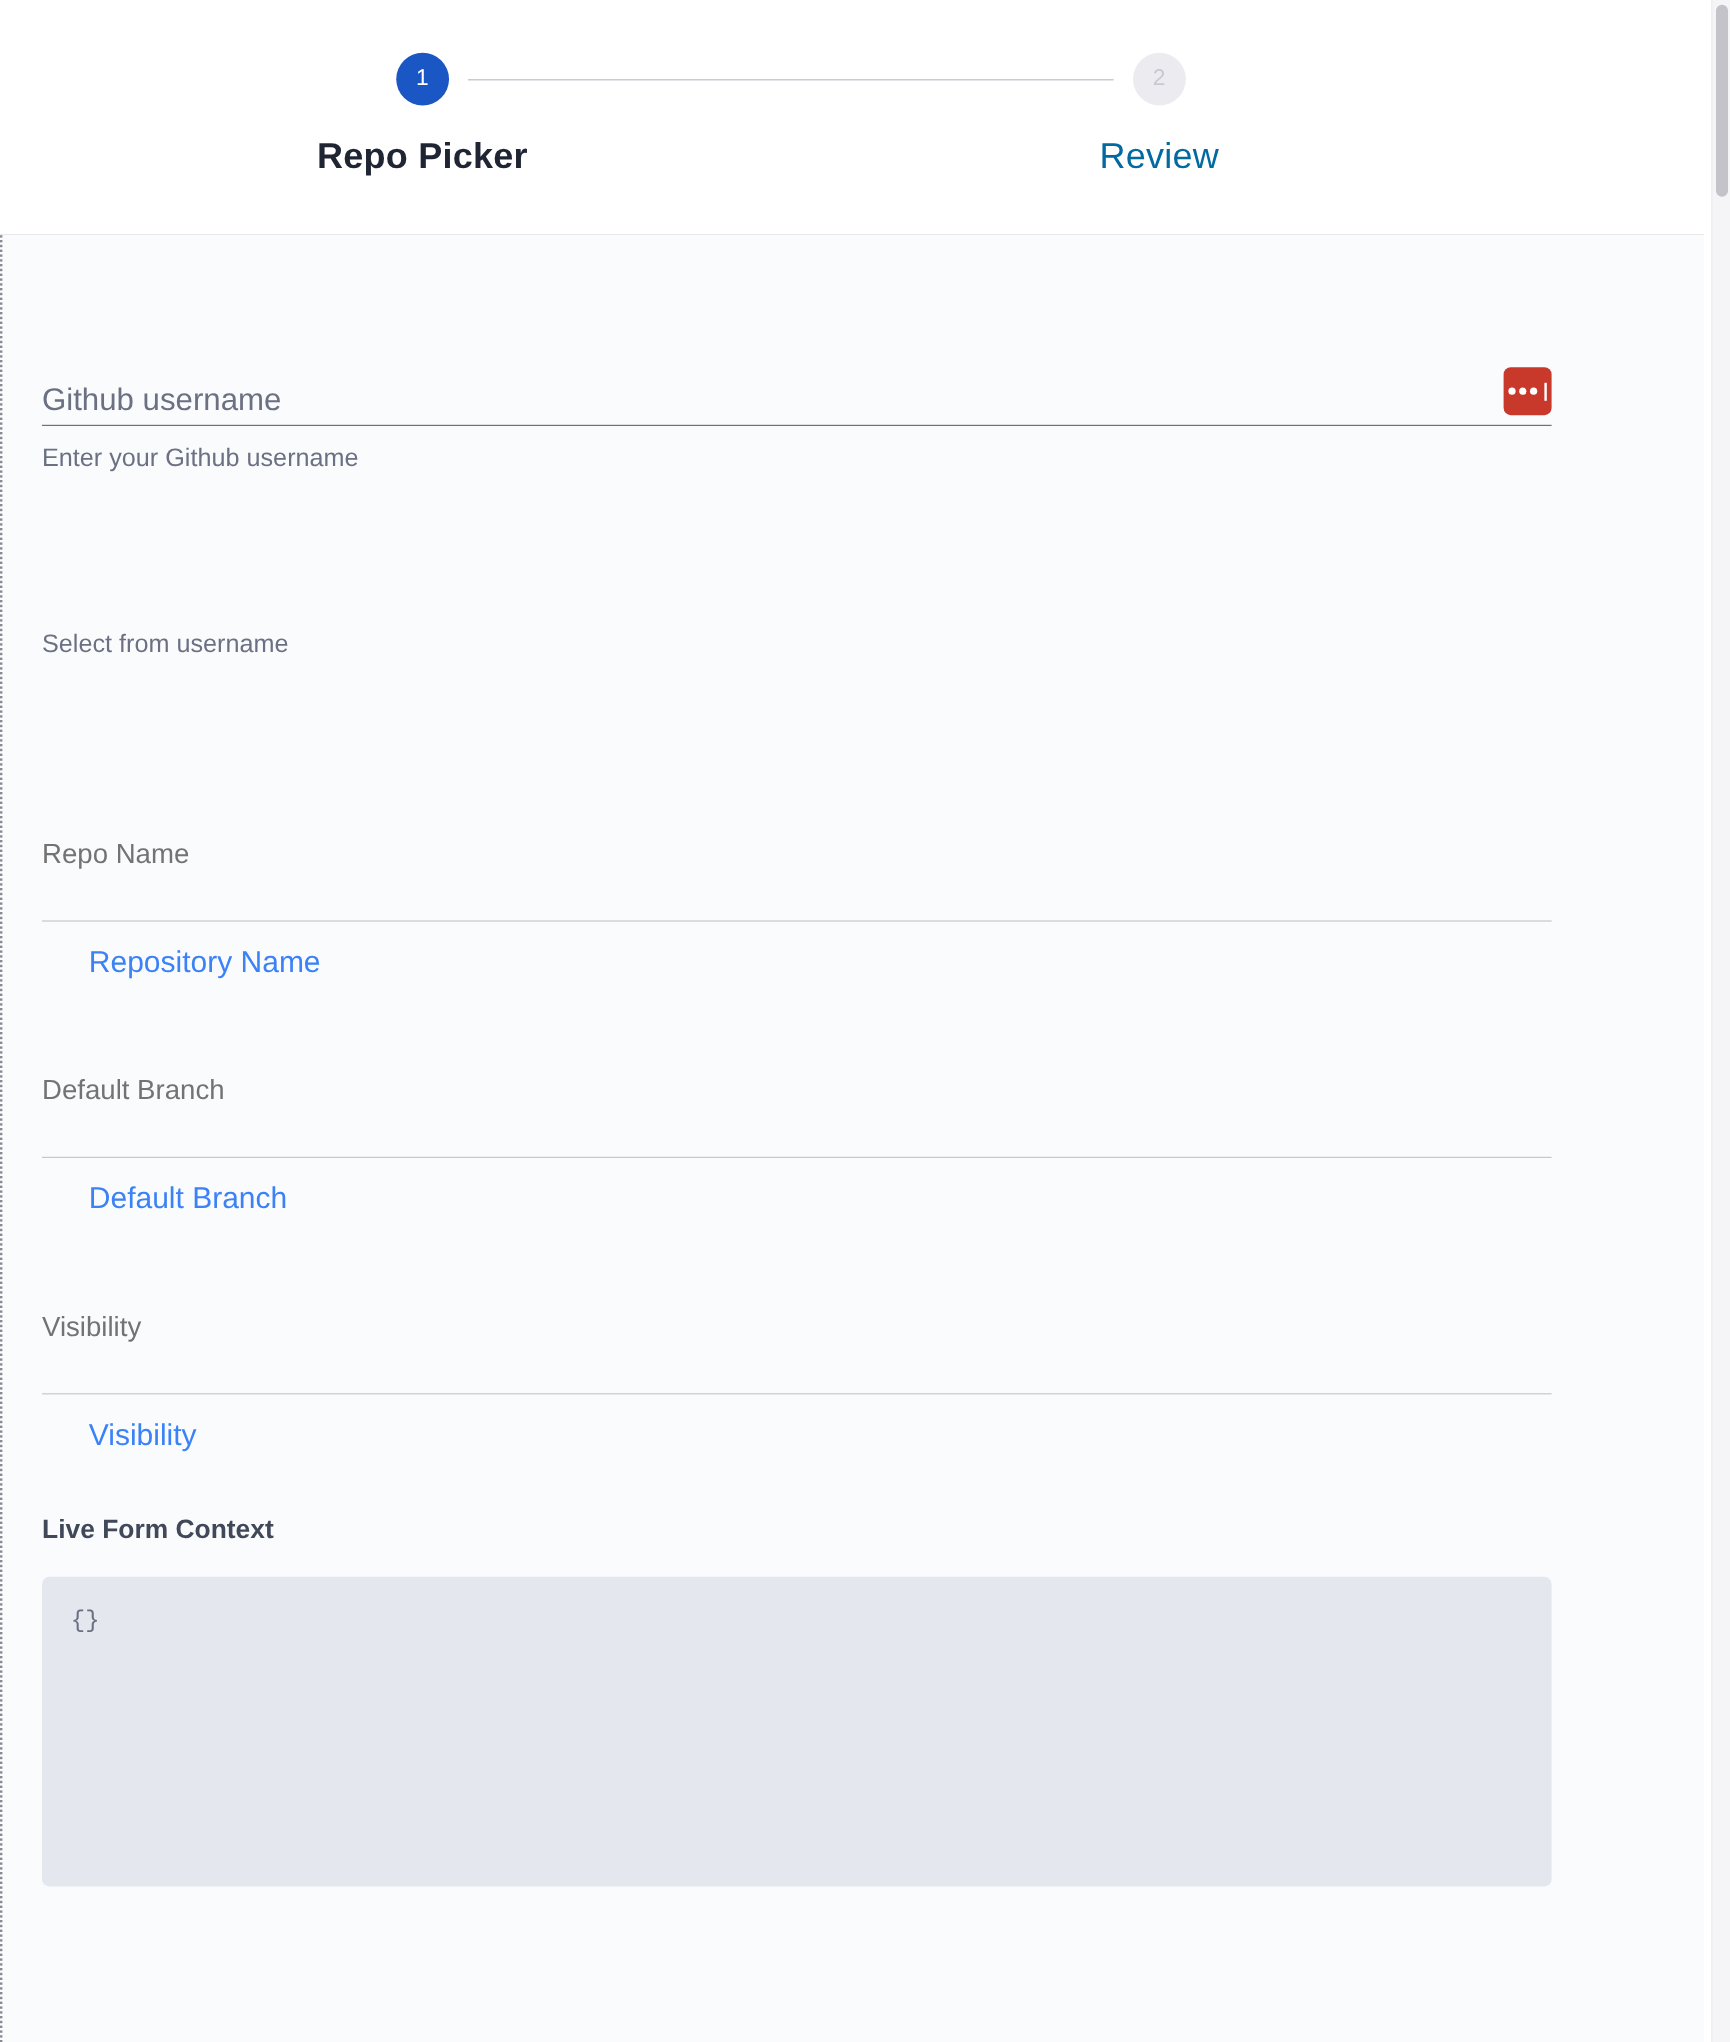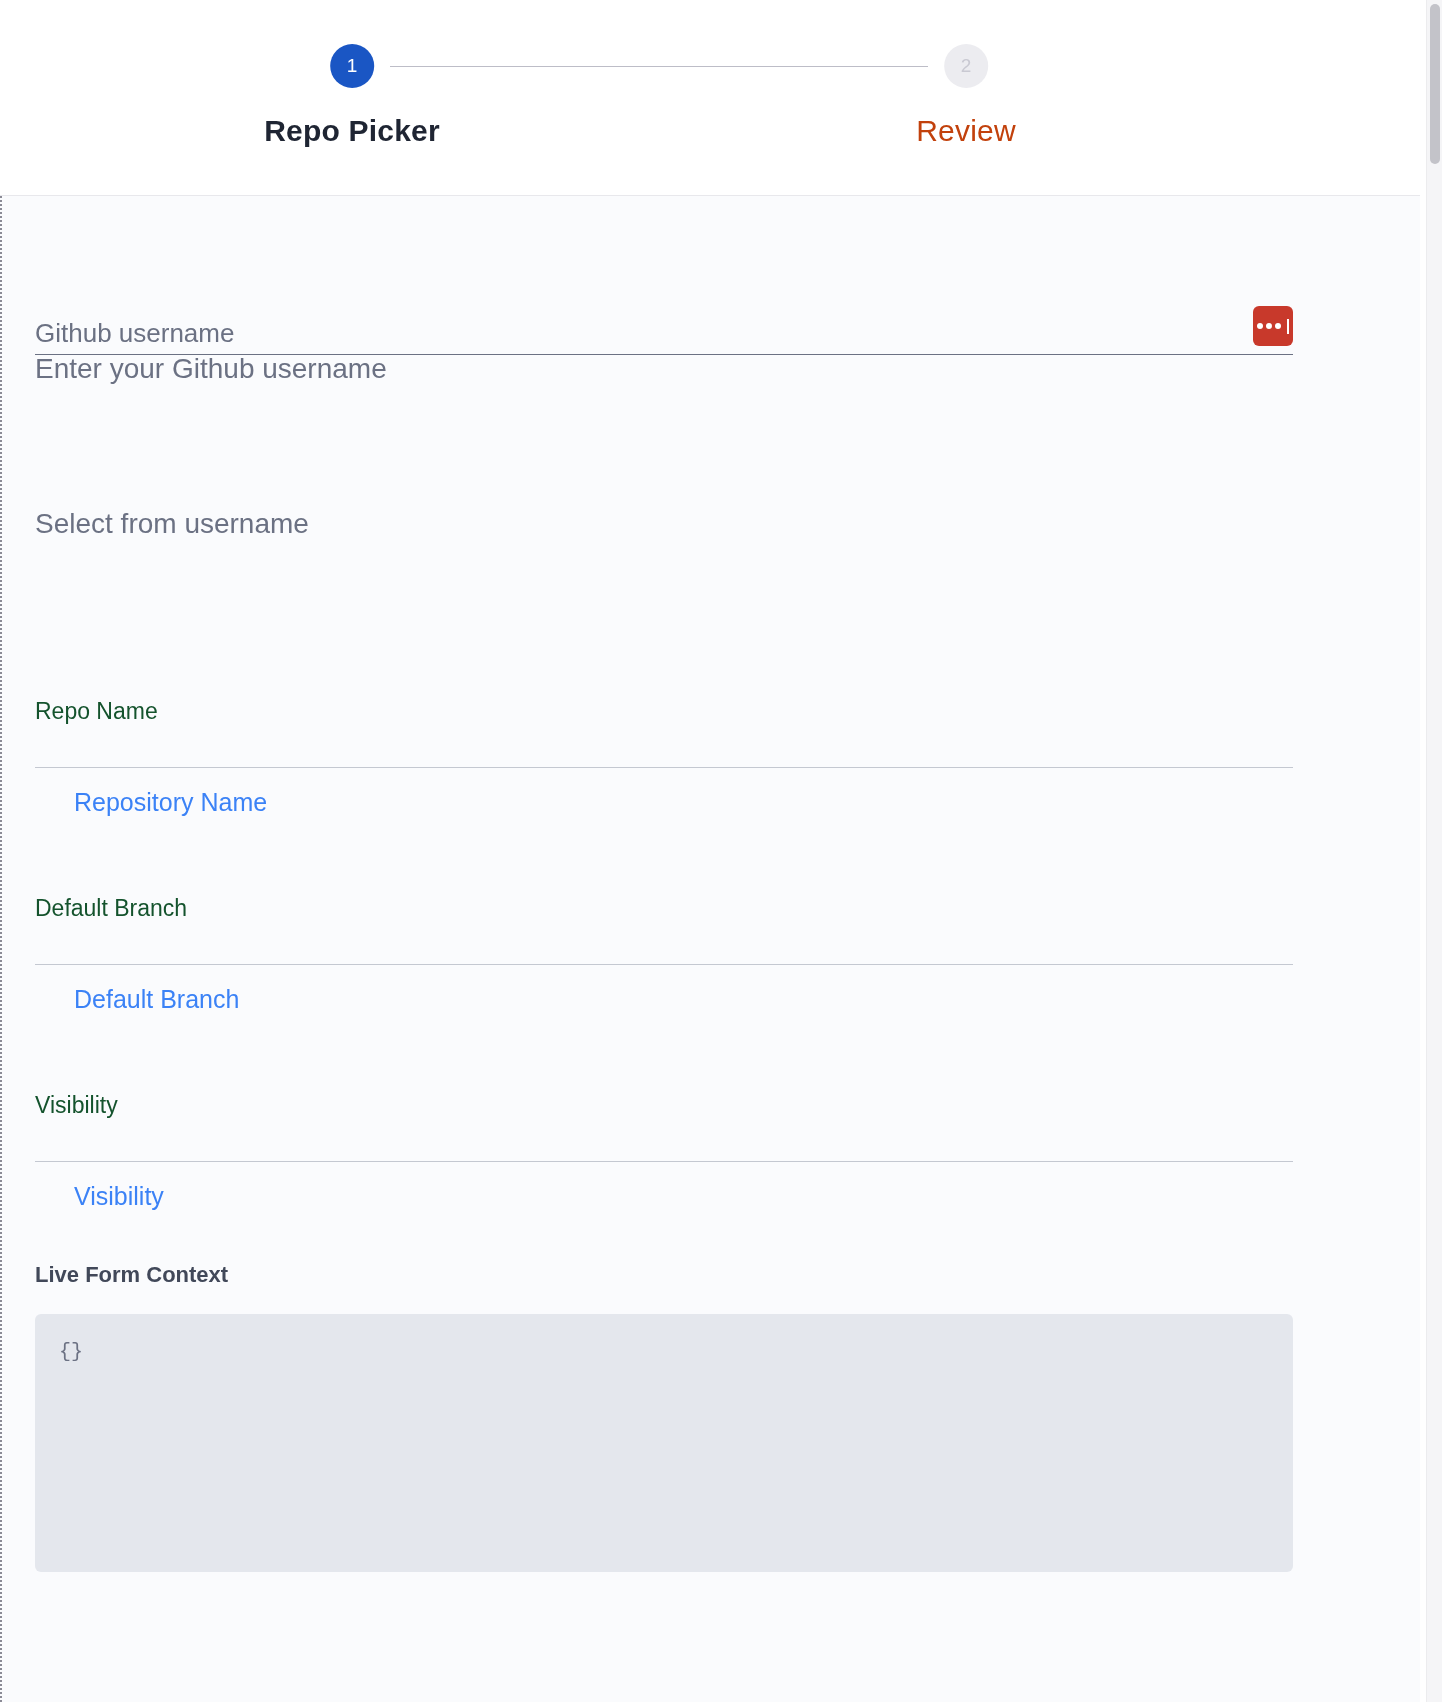--- a/index.html
+++ b/index.html
@@ -71,21 +71,21 @@
   .step-label {
     margin-top: 26px;
     font-size: 30px;
     letter-spacing: 0.2px;
   }
   .step-label.active {
     color: #1f2533;
     font-weight: bold;
   }
   .step-label.inactive {
-    color: #c2410c;
+    color: #0369a1;
     font-weight: normal;
   }
   .connector {
     position: absolute;
     top: 22px;
     left: 390px;
     width: 538px;
     height: 1px;
     background: #bdbdc7;
   }
@@ -114,22 +114,23 @@
     display: flex;
     align-items: flex-end;
   }
   .input-placeholder {
     font-size: 26px;
     color: #6b7183;
     padding-bottom: 8px;
     line-height: 1;
   }
   .helper {
-    font-size: 28px;
+    font-size: 21px;
     color: #6b7183;
+    margin-top: 16px;
     line-height: 1;
   }
 
   
   .pw-icon {
     position: absolute;
     right: 0;
     bottom: 8px;
     width: 40px;
     height: 40px;
@@ -164,21 +165,21 @@
     width: 0;
     height: 0;
     border-left: 9px solid transparent;
     border-right: 9px solid transparent;
     border-top: 9px solid #8b90a0;
   }
 
   
   .ro-label {
     font-size: 23px;
-    color: #14532d;
+    color: #737373;
     line-height: 1;
   }
   .ro-line {
     margin-top: 44px;
     border-bottom: 1px solid #c4c8d1;
   }
   .ro-value {
     margin-top: 22px;
     font-size: 25px;
     color: #3b82f6;

